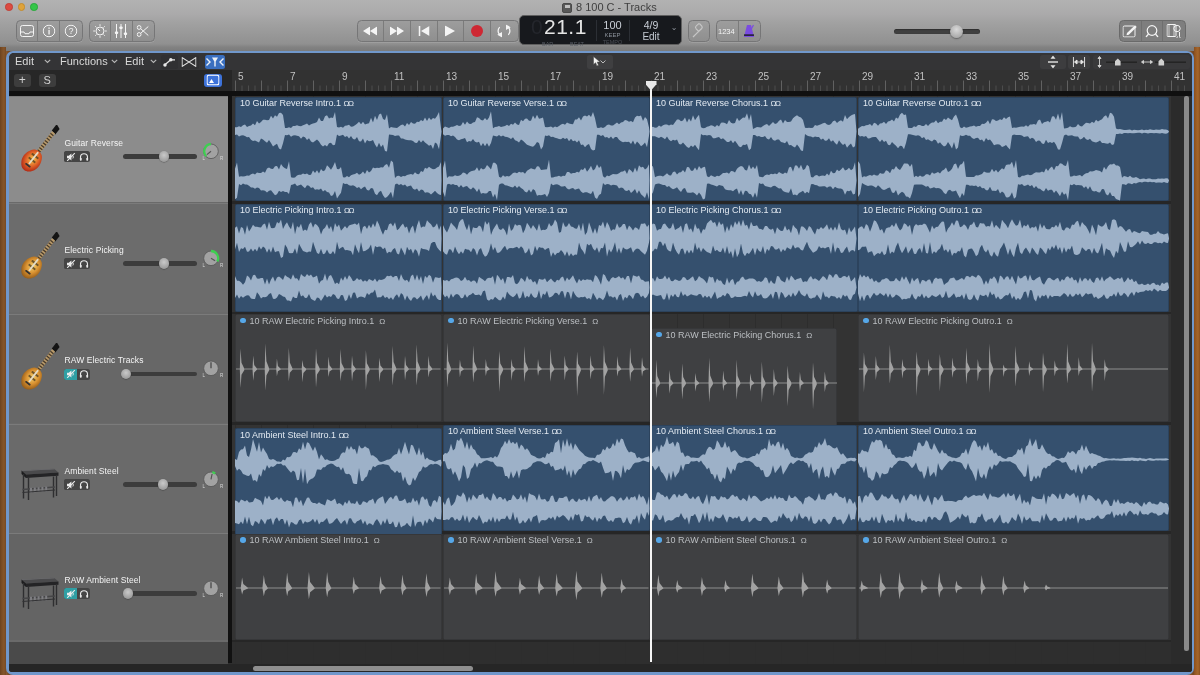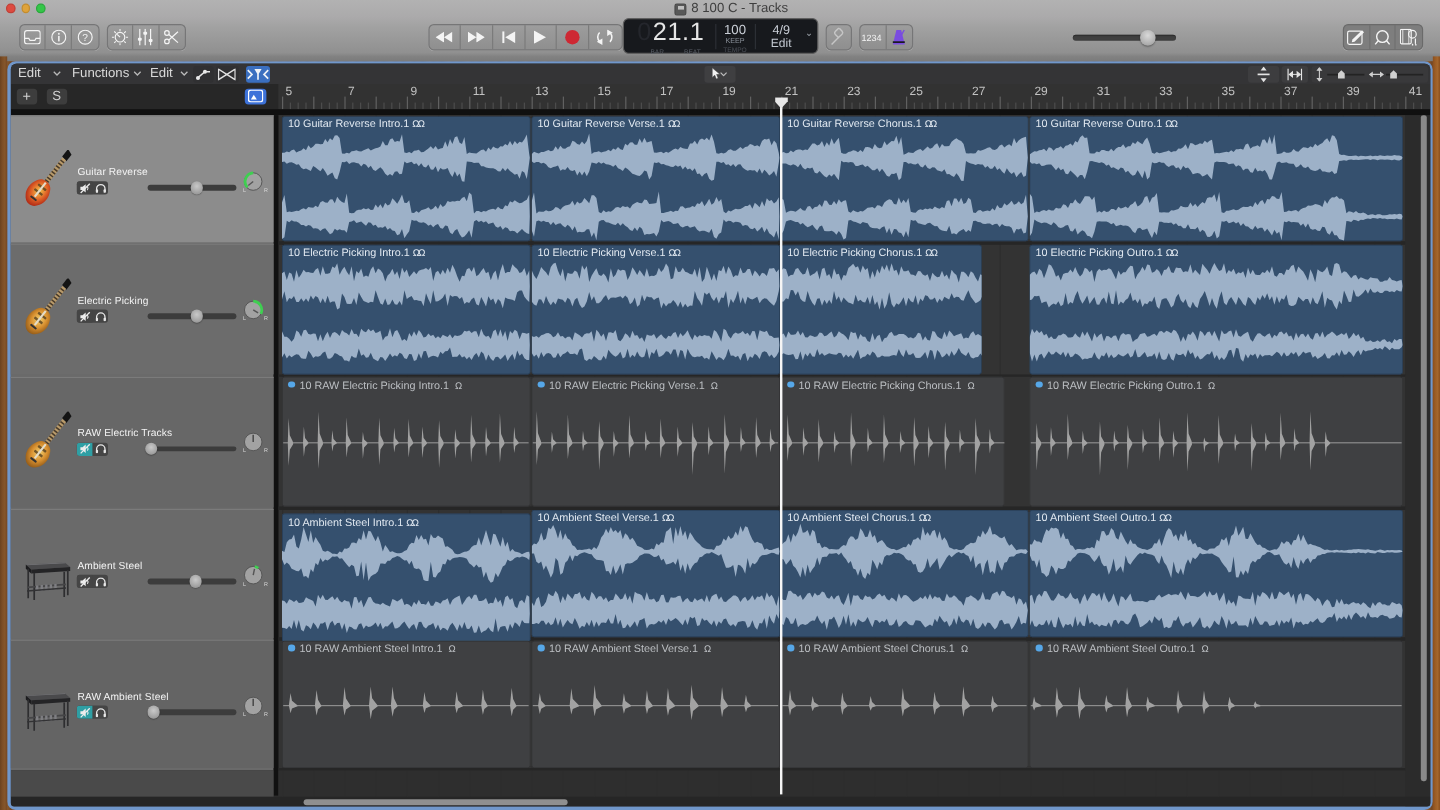--- a/index.html
+++ b/index.html
@@ -878,21 +878,21 @@
         </svg>
         <div class="rlab b">10 Electric Picking Intro.1&nbsp;<span class="loopic">ΩΩ</span></div>
       </div>
 <div class="reg blue" style="left:443px;top:203.5px;width:206.5px;height:108px">
         <svg width="206.5" height="108" viewBox="0 0 206.5 108">
           <path fill="#9db1c8" d="M0,34.5L0,20.9L2,25.5L4,28.5L6,24.1L8,18.4L10,21.1L12,22.9L14,25.9L16,18.4L18,15.8L20,14.9L22,21.7L24,26.3L26,19.7L28,30.5L30,23.3L32,24.1L34,24.1L36,21.4L38,22.7L40,28.3L42,17L44,20.7L46,17.7L48,31.1L50,25.7L52,22.5L54,19.5L56,25L58,26.1L60,24L62,26.4L64,31.4L66,19.5L68,27L70,25L72,20.1L74,21.7L76,20.7L78,21.5L80,29.3L82,25.4L84,18.8L86,21.6L88,25.1L90,21L92,23.7L94,26.7L96,19.6L98,26.4L100,25.8L102,25.9L104,24.7L106,19.1L108,22.6L110,20.4L112,15.5L114,18.4L116,28.8L118,27.9L120,17.9L122,22.7L124,22.4L126,19.1L128,22.5L130,23L132,24.4L134,24.8L136,19.9L138,27.3L140,18.6L142,31L144,28.3L146,18.2L148,23.7L150,29.7L152,23.9L154,30.1L156,20.9L158,22L160,17.4L162,24.6L164,18.1L166,21.5L168,27.1L170,25.3L172,25.7L174,19L176,23.8L178,23L180,20.1L182,20.1L184,26.2L186,21.5L188,23.6L190,26.5L192,23.3L194,24L196,26L198,19.8L200,19.8L202,19.3L204,22.9L206,20.4L206.5,34.5L206,38.4L204,46.8L202,50.7L200,49.1L198,47.3L196,45L194,44.6L192,45.8L190,48.8L188,43.2L186,44.5L184,45.6L182,44.9L180,43.3L178,49.7L176,43.8L174,48.9L172,38.3L170,44.4L168,48.5L166,44.9L164,52.7L162,38.4L160,44.3L158,44L156,49L154,43.3L152,46.8L150,44.4L148,39.8L146,41.6L144,39.8L142,50.8L140,47L138,44.4L136,38.6L134,50.8L132,50.5L130,52L128,49.2L126,52.5L124,47.2L122,51.9L120,48.3L118,45.9L116,48.8L114,49L112,51.5L110,48.3L108,53L106,44L104,44.6L102,46L100,43.8L98,43.7L96,42.9L94,47.1L92,41.7L90,49.9L88,51.6L86,43.9L84,47.9L82,49.5L80,44.2L78,42.2L76,44.8L74,42.8L72,43.4L70,44.2L68,43.9L66,44.2L64,46.2L62,41.8L60,43.9L58,47L56,48.7L54,48.7L52,42.9L50,46.4L48,39.3L46,47.2L44,51.4L42,52.7L40,49.7L38,44.1L36,45.7L34,51.5L32,45.7L30,44.1L28,48.3L26,45.7L24,45.4L22,44.7L20,49.7L18,47.3L16,50.3L14,47.2L12,42.6L10,49.3L8,45.5L6,45.3L4,50.7L2,49.7L0,47.2Z"></path>
           <path fill="#9db1c8" d="M0,83.5L0,76.1L2,76.8L4,76.1L6,77.5L8,75.3L10,74.8L12,73.8L14,73.5L16,74.5L18,77.1L20,76L22,72.8L24,76.5L26,76L28,78.1L30,76.6L32,76.7L34,79.8L36,72.8L38,74.2L40,75.4L42,77.3L44,74.5L46,73.8L48,74L50,72.1L52,80.7L54,70.7L56,73.1L58,76.6L60,74L62,80.2L64,73L66,72.9L68,73.7L70,71L72,79.2L74,80.3L76,77.9L78,73.7L80,75.2L82,77.9L84,71.7L86,75.7L88,75.1L90,78.4L92,77L94,81L96,74.8L98,75.5L100,75.7L102,74.3L104,78.2L106,76.2L108,74.6L110,77.1L112,78.4L114,75.7L116,76.4L118,73.5L120,72.6L122,77.7L124,73.5L126,76.2L128,74.1L130,71.2L132,76.1L134,79.4L136,74.7L138,77.2L140,75.3L142,76.2L144,75.2L146,75.7L148,75.8L150,78.3L152,71L154,72.5L156,75.9L158,80.7L160,70L162,71.3L164,75.7L166,78.1L168,74.6L170,73L172,74.2L174,73.6L176,71.9L178,74.6L180,73.3L182,75.9L184,71.9L186,72.1L188,79.6L190,71.3L192,72.1L194,72.7L196,71.6L198,75.5L200,76L202,77.7L204,77.5L206,77.2L206.5,83.5L206,89.1L204,92.7L202,94.6L200,91.4L198,93.2L196,89.5L194,88.8L192,89.8L190,95.2L188,92.3L186,90.8L184,94.4L182,92.8L180,97.1L178,90.1L176,91.3L174,96.4L172,92.5L170,93.7L168,92.2L166,92.4L164,86.6L162,92.9L160,96.2L158,94.4L156,93.5L154,96L152,92.3L150,88.7L148,95.8L146,94.1L144,94.9L142,92.4L140,93.3L138,93L136,93.8L134,93.1L132,90.6L130,86.7L128,95.5L126,88.6L124,87.7L122,94.4L120,87.2L118,87.3L116,91.6L114,89.1L112,88.7L110,91.5L108,92.9L106,93.4L104,86.7L102,90.9L100,89.4L98,95.2L96,86L94,93L92,93.9L90,92.6L88,88.9L86,93.4L84,91.7L82,94.3L80,86.7L78,93.5L76,94.7L74,89.1L72,91.8L70,93.2L68,92.1L66,90.2L64,87.4L62,95.5L60,92.4L58,96.3L56,96.2L54,94.4L52,92.7L50,95.8L48,94.9L46,96.8L44,95.5L42,86.5L40,87.2L38,92.1L36,90.5L34,90.9L32,90.9L30,88.7L28,90.4L26,91.2L24,93.7L22,89.9L20,93.9L18,94.2L16,91.1L14,90.1L12,90.8L10,93.5L8,89.4L6,95L4,91.5L2,93.3L0,90Z"></path>
         </svg>
         <div class="rlab b">10 Electric Picking Verse.1&nbsp;<span class="loopic">ΩΩ</span></div>
       </div>
-<div class="reg blue" style="left:651px;top:203.5px;width:167px;height:108px">
+<div class="reg blue" style="left:651px;top:203.5px;width:207px;height:108px">
         <svg width="205.5" height="108" viewBox="0 0 205.5 108">
           <path fill="#9db1c8" d="M0,34.5L0,21.4L2,19.5L4,20.3L6,26.7L8,25.2L10,25L12,20.2L14,19.4L16,22.5L18,24.7L20,24.1L22,18.7L24,26.1L26,24.7L28,23.7L30,21.5L32,29L34,20.2L36,19.2L38,26L40,24.3L42,28.7L44,19.6L46,24.8L48,24.2L50,30L52,25.2L54,25.7L56,19.4L58,17.6L60,15.8L62,19L64,17.9L66,23.3L68,17.3L70,21L72,19.3L74,29L76,21.9L78,27.2L80,20.1L82,23.9L84,17.2L86,20.9L88,16.5L90,22.4L92,15.4L94,21.8L96,20.8L98,25.8L100,17.8L102,22.1L104,22L106,21.3L108,24.7L110,25L112,26L114,21.9L116,22L118,24.7L120,25.7L122,24.5L124,30.2L126,23.2L128,25.5L130,27.1L132,26.7L134,21.6L136,26.6L138,24.7L140,29.2L142,20.8L144,23.6L146,25.2L148,31.4L150,22.4L152,22.5L154,24.2L156,27.1L158,22.1L160,23.4L162,27.4L164,30.5L166,24.5L168,25.4L170,23.1L172,25L174,23L176,20.2L178,26L180,22.9L182,26.8L184,22.6L186,26.4L188,18.2L190,24.9L192,26.5L194,25.6L196,31.3L198,23.3L200,28.3L202,25.6L204,22.6L205.5,34.5L204,47.7L202,46L200,46.5L198,48.7L196,42.6L194,45L192,48.4L190,48.9L188,44.3L186,43.4L184,48.8L182,38.2L180,50.1L178,42.9L176,43.3L174,44.5L172,43.5L170,44.2L168,41.9L166,46.3L164,47.7L162,48.7L160,46.1L158,43.3L156,37.8L154,41.8L152,46.6L150,46.1L148,43.6L146,43.3L144,44.6L142,40.4L140,45.6L138,44.6L136,43.2L134,47.2L132,44.9L130,48.6L128,43.9L126,45.6L124,45.6L122,42.6L120,42.1L118,47.1L116,44.7L114,50.4L112,42L110,48.1L108,47L106,44.1L104,51.3L102,43.8L100,47.2L98,50L96,48.7L94,52.2L92,49.3L90,39.5L88,49.4L86,53.2L84,44.2L82,54.2L80,47L78,50.2L76,41.9L74,49.8L72,43.4L70,48L68,47.7L66,45.8L64,47.2L62,41.6L60,49.8L58,48.8L56,48L54,46.2L52,43.9L50,48.3L48,42.9L46,46L44,38.4L42,49.4L40,45.7L38,49.4L36,45.7L34,50.8L32,44.6L30,44.9L28,50.7L26,48.5L24,44.8L22,38.5L20,47.6L18,47L16,45L14,38.7L12,42.3L10,37.8L8,37.7L6,45.4L4,44.6L2,47.2L0,47.5Z"></path>
           <path fill="#9db1c8" d="M0,83.5L0,75.2L2,73.9L4,77.7L6,72.3L8,75L10,75L12,74.6L14,71.4L16,75.5L18,72.7L20,77L22,77.2L24,75.3L26,76.1L28,76.9L30,76.2L32,73.1L34,73.4L36,76.3L38,75.5L40,73.7L42,72.3L44,77.2L46,75.7L48,72.1L50,73.7L52,74.7L54,76.7L56,79.6L58,72.2L60,73.5L62,73L64,79.2L66,74.4L68,76.7L70,76.6L72,80.1L74,80.9L76,73.4L78,79.5L80,76.1L82,74.9L84,81.2L86,77.8L88,77.2L90,73.7L92,72.4L94,75.8L96,75.6L98,74.4L100,74.4L102,74.4L104,75.6L106,77.7L108,77.1L110,78L112,76.6L114,73.2L116,73.9L118,79.8L120,76.3L122,79.3L124,79.7L126,71.9L128,72.4L130,76.3L132,77.6L134,78.6L136,72.5L138,77L140,71.4L142,73.4L144,76.3L146,75.1L148,74.6L150,73.8L152,78.3L154,77.2L156,77.8L158,73.9L160,72L162,75.5L164,74.3L166,75.5L168,76.9L170,74.5L172,71.9L174,73.5L176,76.2L178,70.3L180,71.1L182,74.1L184,70.2L186,70.3L188,73.7L190,74L192,72.3L194,71.9L196,73.4L198,71.1L200,77.5L202,75.4L204,72.9L205.5,83.5L204,89.7L202,90.9L200,96.1L198,95.6L196,91.3L194,92.7L192,90.6L190,95.2L188,92.9L186,94.8L184,92.4L182,92.2L180,91.7L178,94.5L176,92.4L174,92.8L172,87.2L170,96.2L168,93.4L166,90.5L164,93.6L162,93.7L160,94.8L158,93.8L156,89.3L154,92.6L152,91.4L150,90L148,86.1L146,90L144,92.5L142,88.6L140,93.2L138,90.3L136,92.6L134,93.9L132,89.8L130,87.7L128,96L126,88.2L124,87.7L122,95L120,89.4L118,92.1L116,94.1L114,94.4L112,94.1L110,90.1L108,91.7L106,91.7L104,87.2L102,93.6L100,91.2L98,86.9L96,92.4L94,91.8L92,92.3L90,93L88,93L86,93.1L84,92.3L82,93.7L80,93.9L78,90.3L76,89L74,92.4L72,90.7L70,93.1L68,93.6L66,95.1L64,87.5L62,91.2L60,95L58,91.8L56,93.7L54,91.5L52,94.1L50,90.3L48,90L46,91.7L44,91.5L42,91.1L40,90.3L38,91.5L36,92.5L34,90.1L32,92.1L30,86.9L28,93.2L26,93.1L24,89.7L22,93.1L20,90.5L18,96.5L16,88.8L14,95.2L12,95.4L10,91.1L8,91.6L6,91.9L4,91.4L2,90.4L0,91.4Z"></path>
         </svg>
         <div class="rlab b">10 Electric Picking Chorus.1&nbsp;<span class="loopic">ΩΩ</span></div>
       </div>
 <div class="reg blue" style="left:858px;top:203.5px;width:311px;height:108px">
         <svg width="311" height="108" viewBox="0 0 311 108">
           <path fill="#9db1c8" d="M0,34.5L0,25.1L2,23L4,22.2L6,25.2L8,19.9L10,21.8L12,27.8L14,22.4L16,16.3L18,17.3L20,21.1L22,26.6L24,25.1L26,29.8L28,24.4L30,23.4L32,23.3L34,20.6L36,23.1L38,18.4L40,23.2L42,26.4L44,24.4L46,19.2L48,20.2L50,22.9L52,20.7L54,31L56,22.5L58,19.9L60,21.6L62,20.7L64,21L66,19.5L68,20.5L70,24.6L72,28.8L74,21.5L76,25L78,22.9L80,22.8L82,19.7L84,17.4L86,17.8L88,28.7L90,24.5L92,22.3L94,18.2L96,21.7L98,16.5L100,16.8L102,23.3L104,22.5L106,20.2L108,22L110,26L112,21L114,20.5L116,17.6L118,22.9L120,23.4L122,18.9L124,19.4L126,19.4L128,22.8L130,22L132,22.5L134,16.2L136,23.9L138,20.7L140,23.1L142,25.2L144,15.8L146,18.4L148,20.8L150,24.2L152,19.1L154,15.2L156,19L158,21.8L160,20.9L162,15.4L164,24.4L166,21L168,22.6L170,19.9L172,24.7L174,22.9L176,23.7L178,22.1L180,27.7L182,18.9L184,24.6L186,20.8L188,24.8L190,25.2L192,25.2L194,22.7L196,23.5L198,20.7L200,23.4L202,17.8L204,25.5L206,26.7L208,23.6L210,23.4L212,25.3L214,20.5L216,21.1L218,17.7L220,16.7L222,23.6L224,18L226,20.4L228,22.3L230,25.8L232,30L234,20.4L236,24.8L238,31.2L240,20.3L242,22.1L244,22.8L246,21.2L248,18.1L250,24.9L252,26.1L254,15.9L256,15.2L258,16.5L260,23.9L262,22L264,22.7L266,25.2L268,27.8L270,25.6L272,25.1L274,28.9L276,27.1L278,27.8L280,28.7L282,29.2L284,27L286,27.6L288,27.8L290,28.1L292,30.8L294,30.8L296,29.8L298,29.7L300,26.9L302,29.3L304,29.8L306,30.5L308,29.7L310,29.3L311,34.5L310,39L308,38.8L306,37.6L304,39.5L302,38.7L300,39.3L298,38.3L296,38.3L294,40.1L292,40.1L290,38.8L288,39.9L286,39.6L284,36.5L282,40.8L280,37.3L278,39.9L276,41.8L274,43.3L272,42.9L270,37.2L268,47.4L266,47.7L264,42.7L262,38.1L260,49.5L258,46.7L256,53.9L254,51L252,46.4L250,45.8L248,44.2L246,52.4L244,38.8L242,44.8L240,49.5L238,48.3L236,43.7L234,49.9L232,45.2L230,45.1L228,47.3L226,45.2L224,43.3L222,49.3L220,50.7L218,51.1L216,50L214,41.4L212,45.8L210,44.5L208,48.5L206,42.9L204,50L202,42.9L200,46.3L198,40.4L196,44.9L194,41.9L192,46.5L190,43.8L188,50.2L186,48.1L184,44.9L182,43.6L180,50.9L178,49.3L176,46.1L174,43.4L172,50.1L170,46.8L168,43.6L166,45.8L164,50.3L162,48.3L160,38.8L158,44.1L156,53.3L154,50L152,44.3L150,51.1L148,44.5L146,38.6L144,42.2L142,45.2L140,52.7L138,51.3L136,47.4L134,52.8L132,51L130,45.2L128,48.4L126,46.3L124,40.8L122,43.7L120,50.4L118,52.2L116,47.8L114,44.5L112,44.8L110,45.8L108,53.4L106,51.4L104,43.1L102,47.4L100,46.9L98,49.6L96,48.7L94,51.9L92,44.8L90,48.8L88,45.3L86,47.1L84,39.7L82,44.6L80,46.1L78,48.9L76,47.3L74,50.3L72,37.9L70,49.5L68,49L66,39L64,49.2L62,43.9L60,45.8L58,50L56,49.8L54,43.6L52,46.4L50,49.4L48,42.2L46,46L44,49.2L42,45.1L40,38.6L38,42.4L36,49L34,47.6L32,49.9L30,40.2L28,49.8L26,51.2L24,47L22,49.9L20,49L18,50.2L16,52.3L14,47.3L12,47.7L10,48.7L8,42.4L6,42.8L4,42.7L2,45.6L0,46.2Z"></path>
           <path fill="#9db1c8" d="M0,83.5L0,77.3L2,69.9L4,73.5L6,70.9L8,73.4L10,71.8L12,75.6L14,74.1L16,78.1L18,76.2L20,78.5L22,78.2L24,75.4L26,75.3L28,74L30,74.8L32,77.2L34,77.3L36,76.9L38,73.7L40,76.2L42,77.4L44,72.2L46,76.1L48,72.2L50,76.5L52,80.5L54,73.5L56,77.5L58,75.1L60,74L62,80.5L64,76.1L66,76.2L68,77.8L70,75.7L72,75.5L74,80.3L76,75.2L78,73.4L80,75L82,74.3L84,74.7L86,81L88,79.2L90,78L92,74.6L94,73.9L96,73.6L98,76.6L100,76.3L102,74.9L104,74.1L106,76L108,72.2L110,71.9L112,73.6L114,71.6L116,72.5L118,73.8L120,70.8L122,71.9L124,75.1L126,81L128,76.2L130,80.2L132,74.2L134,75.1L136,72.3L138,75.1L140,80L142,71.6L144,72.8L146,76L148,72.8L150,72.3L152,76.3L154,71.7L156,76.3L158,80.6L160,71.2L162,74.4L164,73.9L166,72.1L168,71.4L170,77.2L172,70.4L174,75.8L176,76.6L178,74.8L180,73.5L182,72.5L184,78.7L186,80.7L188,76.9L190,73.9L192,73.7L194,75.5L196,76.6L198,74.7L200,73.8L202,78L204,74.9L206,76.4L208,72.9L210,72.2L212,74.8L214,72.7L216,76.5L218,75.5L220,79.8L222,73.1L224,77.7L226,74.5L228,74.2L230,77.1L232,74L234,77.6L236,79.1L238,74L240,73.6L242,77.1L244,72.3L246,77.4L248,75L250,73.9L252,72.3L254,73.9L256,76L258,75L260,73.7L262,75.1L264,73.1L266,78.4L268,76.4L270,73.2L272,76.2L274,74.4L276,78.3L278,76.6L280,80.3L282,80.5L284,79.6L286,81L288,80.7L290,79.5L292,81L294,79.2L296,78.7L298,81L300,80.4L302,82.1L304,78.6L306,80L308,78.6L310,78.5L311,83.5L310,85.4L308,87L306,87.1L304,87L302,85.7L300,87.8L298,85.9L296,84.6L294,87.4L292,86L290,87.1L288,85.9L286,87.5L284,87.8L282,88.1L280,89L278,87.5L276,92.1L274,87.9L272,90L270,93.5L268,90.6L266,88.7L264,91.4L262,91.7L260,87.6L258,93L256,89.5L254,92.3L252,92.1L250,94.7L248,94.5L246,90.2L244,92.7L242,94L240,95.1L238,92.5L236,94.1L234,89.4L232,89.7L230,90.5L228,89L226,91.6L224,93.3L222,89.2L220,91.4L218,89.6L216,92.3L214,92.8L212,89.5L210,93.2L208,90.4L206,89.1L204,91L202,92.8L200,91.9L198,92.1L196,92.1L194,93.3L192,90.9L190,95.2L188,90.5L186,92.5L184,91.3L182,94.8L180,91.1L178,97.4L176,95.1L174,86.4L172,86.1L170,94.4L168,87.4L166,88L164,93.3L162,96L160,93.8L158,96.3L156,91.8L154,95L152,88.6L150,91.4L148,90.9L146,92.6L144,94.7L142,95.5L140,92.3L138,95L136,89.6L134,91.3L132,87.3L130,93.7L128,90.6L126,91.9L124,91.8L122,90.4L120,96.7L118,95.1L116,90.2L114,95.1L112,95.9L110,95.1L108,89L106,95.5L104,90.4L102,92.9L100,92.8L98,93.7L96,89.3L94,91.5L92,93.4L90,93.8L88,86.8L86,92.7L84,94L82,90.1L80,91.8L78,93L76,92.2L74,91L72,93.2L70,94.3L68,91.4L66,94.6L64,89.6L62,93L60,92L58,95.7L56,94L54,89.6L52,94.2L50,94.3L48,95.2L46,94.7L44,95.7L42,93.1L40,91.4L38,90.5L36,93L34,93.7L32,89.6L30,93.8L28,89.1L26,92.1L24,90.6L22,88.9L20,91.2L18,91.4L16,88.7L14,91.8L12,95L10,90.7L8,91.8L6,97.3L4,91.5L2,97.2L0,89.6Z"></path>
@@ -906,21 +906,21 @@
         </svg>
         <div class="rlab r"><span class="bdot"></span>10 RAW Electric Picking Intro.1&nbsp;&nbsp;<span class="bellic">Ω</span></div>
       </div>
 <div class="reg raw" style="left:443px;top:314px;width:206.5px;height:108px">
         <svg width="206.5" height="108" viewBox="0 0 206.5 108">
           <rect x="1" y="54.5" width="204.5" height="1" fill="#8d8d8d"></rect>
           <path fill="#a2a2a2" d="M3.6,55 L4.3,28.6 L5.3,47.1 L7.8,53.7 L8.2,55.9 L5.3,60.5 L4.3,73.5 ZM16.2,55 L16.9,45.5 L17.9,52.1 L20.4,54.5 L20.8,55.4 L17.9,57.5 L16.9,63.2 ZM29.5,55 L30.2,31.2 L31.2,47.8 L33.7,53.8 L34.1,55.7 L31.2,59.1 L30.2,68.6 ZM42.1,55 L42.8,44.9 L43.8,52 L46.3,54.5 L46.7,55.4 L43.8,57.1 L42.8,62.1 ZM55.6,55 L56.3,36.9 L57.3,49.6 L59.8,54.1 L60.2,56.1 L57.3,61.9 L56.3,78 ZM67.8,55 L68.5,45.1 L69.5,52 L72,54.5 L72.4,55.6 L69.5,58.5 L68.5,66.7 ZM80.7,55 L81.4,31.9 L82.4,48.1 L84.9,53.8 L85.3,55.7 L82.4,58.9 L81.4,68 ZM94.3,55 L95,44.9 L96,52 L98.5,54.5 L98.9,55.3 L96,57.1 L95,61.9 ZM106.8,55 L107.5,34.8 L108.5,48.9 L111,54 L111.4,55.6 L108.5,58.8 L107.5,67.8 ZM121,55 L121.7,41.4 L122.7,50.9 L125.2,54.3 L125.6,55.6 L122.7,58.5 L121.7,66.6 ZM133.4,55 L134.1,37.6 L135.1,49.8 L137.6,54.1 L138,56.3 L135.1,63.1 L134.1,81.9 ZM146.8,55 L147.5,41.3 L148.5,50.9 L151,54.3 L151.4,55.5 L148.5,58.1 L147.5,65.4 ZM160.2,55 L160.9,30.9 L161.9,47.8 L164.4,53.8 L164.8,56.3 L161.9,62.7 L160.9,80.8 ZM173.7,55 L174.4,41.9 L175.4,51.1 L177.9,54.3 L178.3,55.4 L175.4,57.3 L174.4,62.6 ZM186.4,55 L187.1,33.5 L188.1,48.6 L190.6,53.9 L191,55.6 L188.1,58.8 L187.1,67.7 ZM198.3,55 L199,43.1 L200,51.4 L202.5,54.4 L202.9,55.4 L200,57.3 L199,62.8 Z"></path>
         </svg>
         <div class="rlab r"><span class="bdot"></span>10 RAW Electric Picking Verse.1&nbsp;&nbsp;<span class="bellic">Ω</span></div>
       </div>
-<div class="reg raw" style="left:651px;top:314px;width:186px;height:108px">
+<div class="reg raw" style="left:651px;top:328px;width:186px;height:108px">
         <svg width="205.5" height="108" viewBox="0 0 205.5 108">
           <rect x="1" y="54.5" width="203.5" height="1" fill="#8d8d8d"></rect>
           <path fill="#a2a2a2" d="M4.6,55 L5.3,31.4 L6.3,47.9 L8.8,53.8 L9.2,55.8 L6.3,59.5 L5.3,70.1 ZM17.8,55 L18.5,42.1 L19.5,51.1 L22,54.4 L22.4,55.5 L19.5,58.2 L18.5,65.7 ZM30.5,55 L31.2,35.2 L32.2,49.1 L34.7,54 L35.1,55.8 L32.2,60 L31.2,71.5 ZM43.7,55 L44.4,45.1 L45.4,52 L47.9,54.5 L48.3,55.4 L45.4,57.6 L44.4,63.6 ZM57.5,55 L58.2,29.7 L59.2,47.4 L61.7,53.7 L62.1,56 L59.2,60.8 L58.2,74.3 ZM71.5,55 L72.2,42.5 L73.2,51.2 L75.7,54.4 L76.1,55.4 L73.2,57.4 L72.2,62.9 ZM84.9,55 L85.6,31.5 L86.6,48 L89.1,53.8 L89.5,55.8 L86.6,60 L85.6,71.8 ZM98.7,55 L99.4,45.2 L100.4,52.1 L102.9,54.5 L103.3,55.4 L100.4,57.5 L99.4,63.4 ZM110.1,55 L110.8,33.5 L111.8,48.6 L114.3,53.9 L114.7,56 L111.8,60.9 L110.8,74.8 ZM122.1,55 L122.8,41.1 L123.8,50.8 L126.3,54.3 L126.7,55.6 L123.8,58.9 L122.8,67.9 ZM135.9,55 L136.6,37.4 L137.6,49.7 L140.1,54.1 L140.5,56.2 L137.6,62 L136.6,78.3 ZM148.2,55 L148.9,43.9 L149.9,51.7 L152.4,54.4 L152.8,55.4 L149.9,57.6 L148.9,63.6 ZM161.3,55 L162,34.3 L163,48.8 L165.5,54 L165.9,56.3 L163,63 L162,81.8 ZM173.1,55 L173.8,43.4 L174.8,51.5 L177.3,54.4 L177.7,55.4 L174.8,57.7 L173.8,63.9 ZM186.9,55 L187.6,34.7 L188.6,48.9 L191.1,54 L191.5,56.2 L188.6,61.9 L187.6,78.1 ZM199.5,55 L200.2,42.7 L201.2,51.3 L203.7,54.4 L204.1,55.7 L201.2,59.1 L200.2,68.6 Z"></path>
         </svg>
         <div class="rlab r"><span class="bdot"></span>10 RAW Electric Picking Chorus.1&nbsp;&nbsp;<span class="bellic">Ω</span></div>
       </div>
 <div class="reg raw" style="left:858px;top:314px;width:311px;height:108px">
         <svg width="311" height="108" viewBox="0 0 311 108">
           <rect x="1" y="54.5" width="309" height="1" fill="#8d8d8d"></rect>
           <path fill="#a2a2a2" d="M5.2,55 L5.9,38.6 L6.9,50.1 L9.4,54.2 L9.8,56.2 L6.9,62 L5.9,78.3 ZM17.1,55 L17.8,41.9 L18.8,51.1 L21.3,54.3 L21.7,55.6 L18.8,58.3 L17.8,66.1 ZM31.1,55 L31.8,30.5 L32.8,47.7 L35.3,53.8 L35.7,55.7 L32.8,59.4 L31.8,69.6 ZM43.6,55 L44.3,44.9 L45.3,52 L47.8,54.5 L48.2,55.5 L45.3,57.8 L44.3,64.4 ZM57.9,55 L58.6,37.4 L59.6,49.7 L62.1,54.1 L62.5,56.3 L59.6,63.1 L58.6,82 ZM69.8,55 L70.5,44.7 L71.5,51.9 L74,54.5 L74.4,55.4 L71.5,57.2 L70.5,62.3 ZM81.1,55 L81.8,40 L82.8,50.5 L85.3,54.3 L85.7,56.1 L82.8,61.8 L81.8,77.6 ZM93.7,55 L94.4,43.5 L95.4,51.6 L97.9,54.4 L98.3,55.4 L95.4,57.7 L94.4,63.8 ZM107.6,55 L108.3,33.7 L109.3,48.6 L111.8,53.9 L112.2,55.8 L109.3,59.6 L108.3,70.5 ZM119.1,55 L119.8,44.9 L120.8,52 L123.3,54.5 L123.7,55.6 L120.8,58.7 L119.8,67.5 ZM130.8,55 L131.5,29.5 L132.5,47.4 L135,53.7 L135.4,56.2 L132.5,62.2 L131.5,79 ZM144.8,55 L145.5,50.5 L146.5,53.7 L149,54.8 L149.4,55.4 L146.5,57.4 L145.5,63.1 ZM156.8,55 L157.5,31.8 L158.5,48 L161,53.8 L161.4,55.9 L158.5,60.3 L157.5,72.7 ZM170.5,55 L171.2,47.2 L172.2,52.7 L174.7,54.6 L175.1,55.4 L172.2,57.1 L171.2,62.1 ZM184.3,55 L185,38.6 L186,50.1 L188.5,54.2 L188.9,56.2 L186,62.1 L185,78.6 ZM196,55 L196.7,46.2 L197.7,52.3 L200.2,54.6 L200.6,55.4 L197.7,57.2 L196.7,62.3 ZM208.5,55 L209.2,29.7 L210.2,47.4 L212.7,53.7 L213.1,55.7 L210.2,59.4 L209.2,69.5 ZM220,55 L220.7,42.9 L221.7,51.4 L224.2,54.4 L224.6,55.4 L221.7,57.1 L220.7,62 ZM233.3,55 L234,28.4 L235,47 L237.5,53.7 L237.9,56.2 L235,61.9 L234,78.1 ZM246,55 L246.7,45.3 L247.7,52.1 L250.2,54.5 L250.6,55.6 L247.7,58.6 L246.7,66.9 Z"></path>

